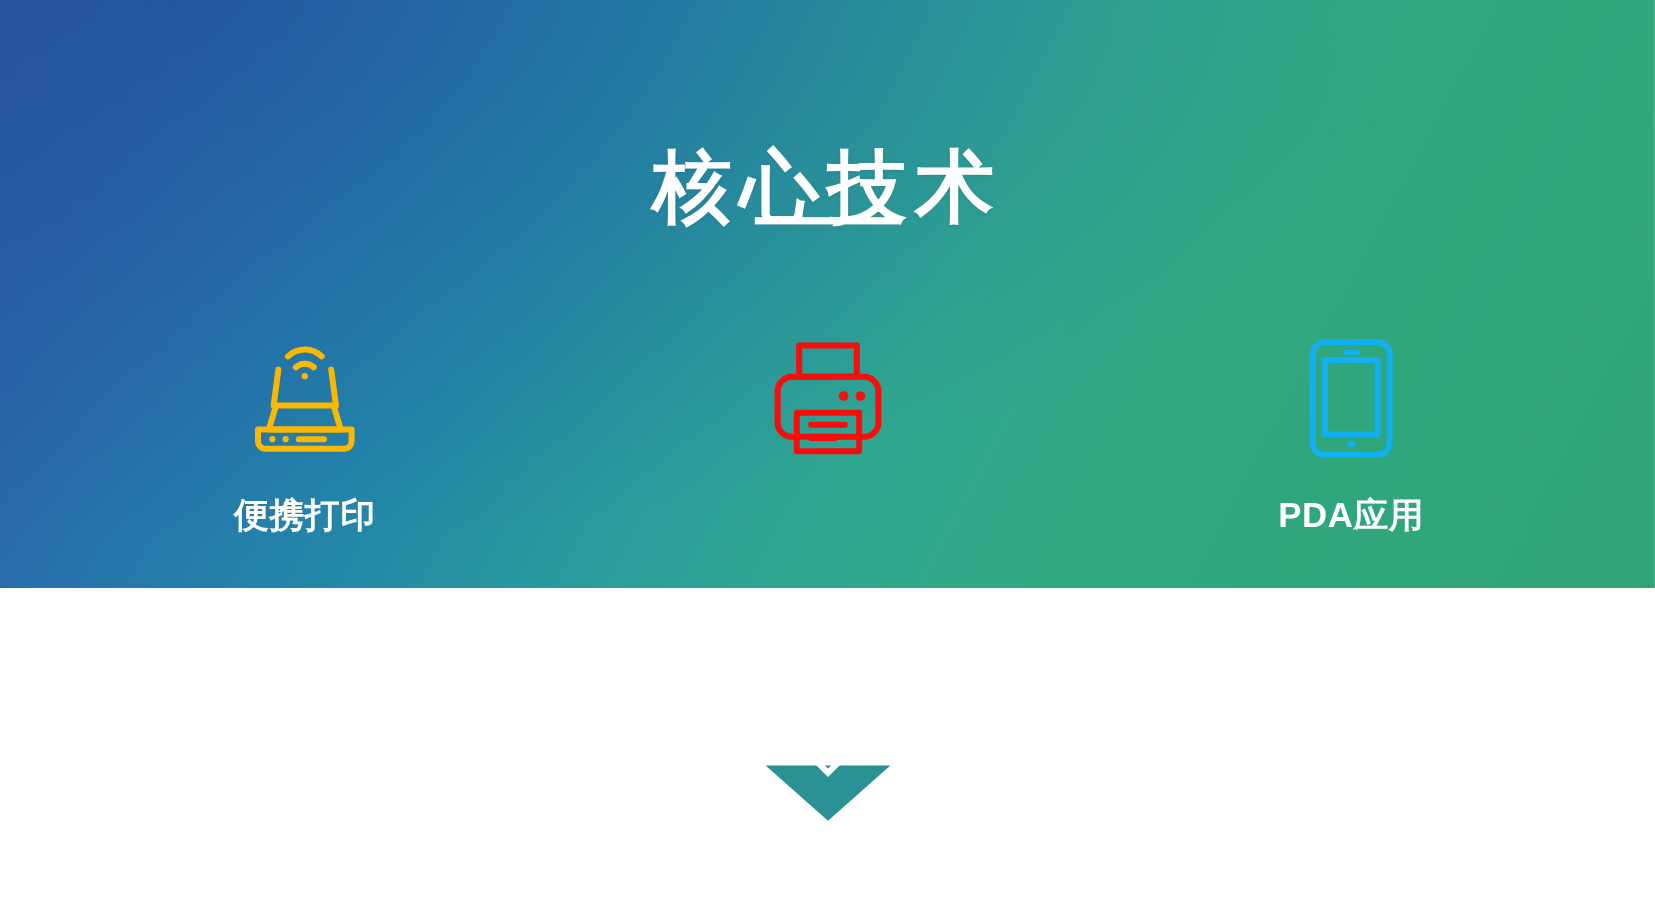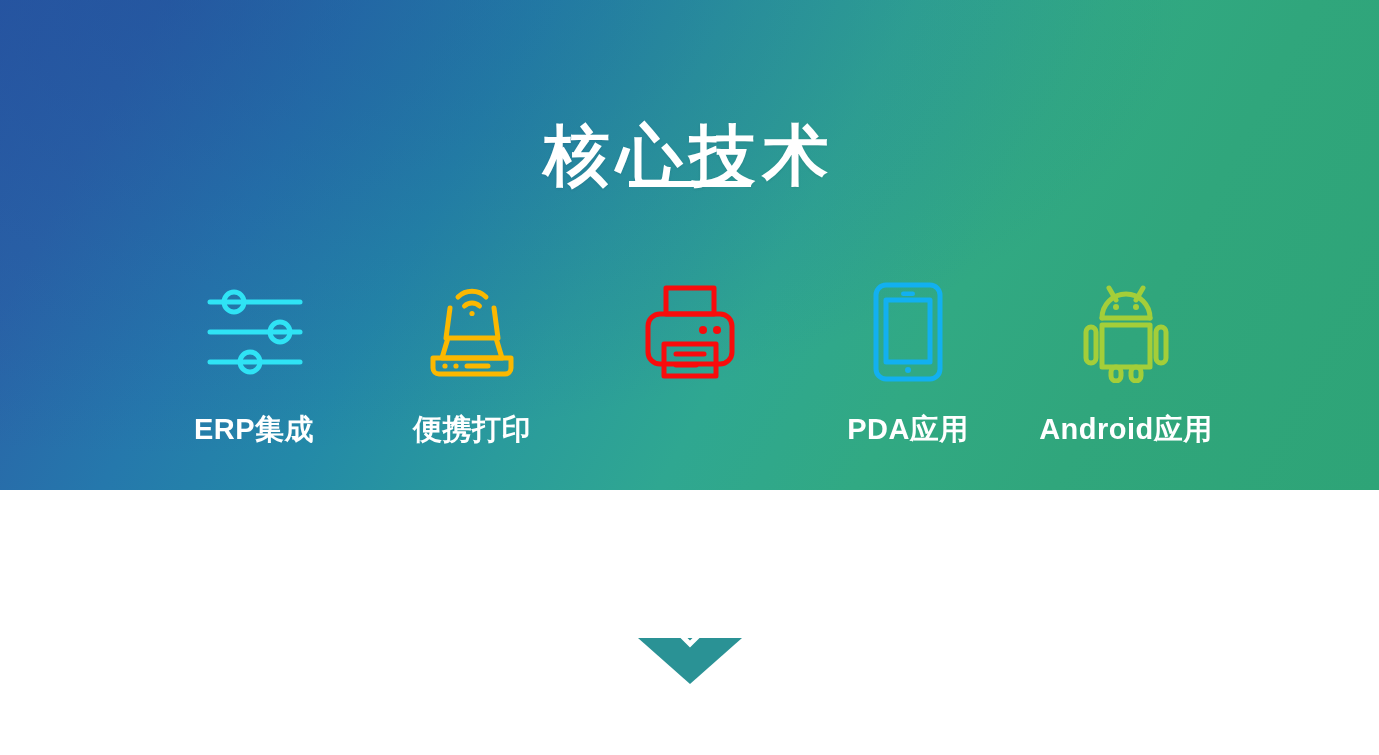--- a/index.html
+++ b/index.html
@@ -140,33 +140,20 @@
 
   <section class="hero">
     <div class="hero-inner">
 
       <h1 class="title">核心技术</h1>
 
       <div class="title-divider"></div>
 
       <div class="features">
 
-        <div class="feature">
-          <div class="feature-icon">
-            <svg width="104" height="100" viewBox="0 0 104 100" fill="none" stroke="#2fe3f5" stroke-width="5" stroke-linecap="round">
-              <line x1="8" y1="20" x2="98" y2="20"></line>
-              <line x1="8" y1="50" x2="98" y2="50"></line>
-              <line x1="8" y1="80" x2="98" y2="80"></line>
-              <circle cx="32" cy="20" r="10" fill="none"></circle>
-              <circle cx="78" cy="50" r="10" fill="none"></circle>
-              <circle cx="48" cy="80" r="10" fill="none"></circle>
-            </svg>
-          </div>
-          <div class="feature-label">ERP集成</div>
-        </div>
 
         <div class="feature">
           <div class="feature-icon">
             <svg width="104" height="104" viewBox="0 0 104 104" fill="none" stroke="#fbb800" stroke-width="5" stroke-linecap="round" stroke-linejoin="round">
 
               <path d="M38 17 A20 20 0 0 1 66 17"></path>
               <path d="M44.5 26 A11 11 0 0 1 59.5 26"></path>
               <circle cx="52" cy="33.5" r="2.6" fill="#fbb800" stroke="none"></circle>
 
               <line x1="30" y1="28" x2="26" y2="58"></line>
@@ -207,44 +194,20 @@
             <svg width="76" height="104" viewBox="0 0 76 104" fill="none" stroke="#12b0f0" stroke-width="5" stroke-linecap="round" stroke-linejoin="round">
               <rect x="6" y="5" width="64" height="94" rx="10"></rect>
               <rect x="16" y="20" width="44" height="62"></rect>
               <rect x="31" y="11.5" width="14" height="4.5" rx="2.2" fill="#12b0f0" stroke="none"></rect>
               <circle cx="38" cy="90" r="3" fill="#12b0f0" stroke="none"></circle>
             </svg>
           </div>
           <div class="feature-label">PDA应用</div>
         </div>
 
-        <div class="feature">
-          <div class="feature-icon">
-            <svg width="86" height="102" viewBox="0 0 86 102" fill="none" stroke="#a4ce39" stroke-width="5" stroke-linecap="round" stroke-linejoin="round">
-
-              <line x1="26" y1="7" x2="33" y2="19"></line>
-              <line x1="60" y1="7" x2="53" y2="19"></line>
-
-              <path d="M19 37 A24 24 0 0 1 67 37"></path>
-              <line x1="19" y1="37" x2="67" y2="37"></line>
-
-              <circle cx="33" cy="26" r="3" fill="#a4ce39" stroke="none"></circle>
-              <circle cx="53" cy="26" r="3" fill="#a4ce39" stroke="none"></circle>
-
-              <rect x="19" y="44" width="48" height="42"></rect>
-
-              <rect x="3" y="46" width="10" height="36" rx="5"></rect>
-              <rect x="73" y="46" width="10" height="36" rx="5"></rect>
-
-              <rect x="28" y="86" width="10" height="14" rx="5"></rect>
-              <rect x="48" y="86" width="10" height="14" rx="5"></rect>
-            </svg>
-          </div>
-          <div class="feature-label">Android应用</div>
-        </div>
 
       </div>
     </div>
   </section>
 
   <div class="scroll-tab"></div>
   <div class="scroll-chevrons">
     <svg width="44" height="46" viewBox="0 0 44 46" fill="none" stroke="#ffffff" stroke-width="5" stroke-linecap="square" stroke-linejoin="miter">
       <polyline points="6,8 22,24 38,8"></polyline>
       <polyline points="6,24 22,40 38,24"></polyline>

